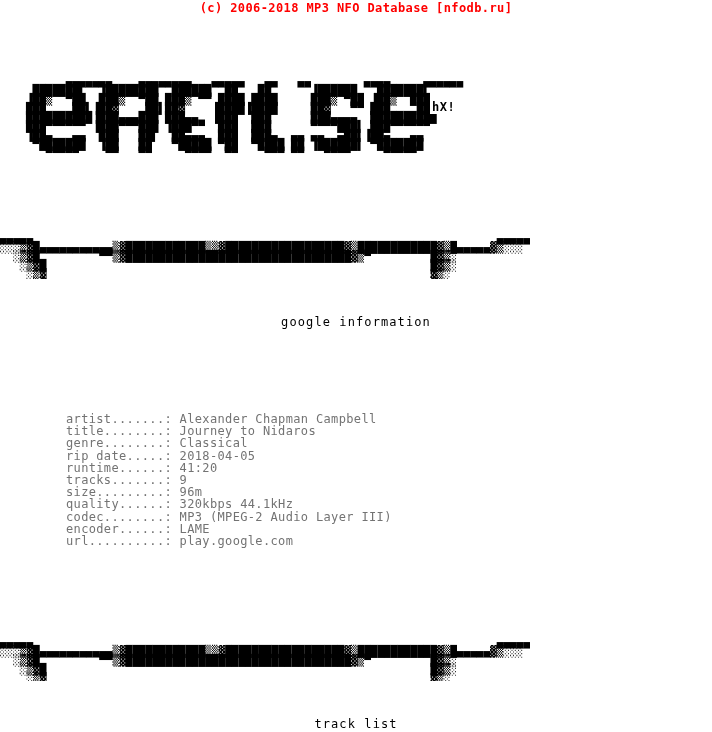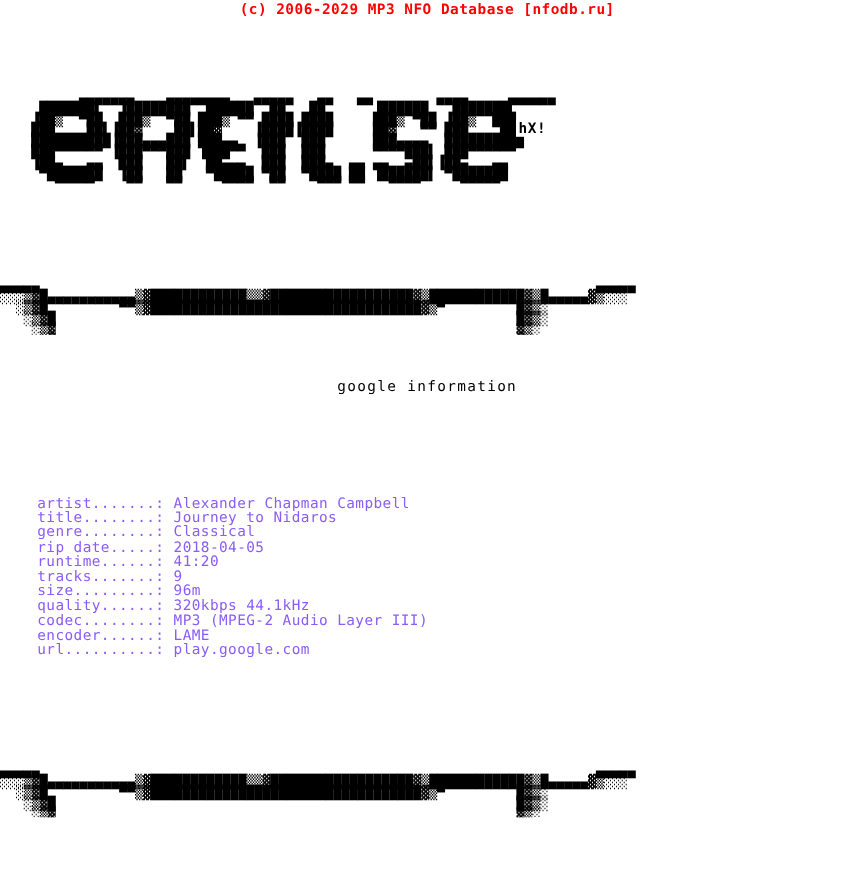--- a/index.html
+++ b/index.html
@@ -83,31 +83,31 @@
     letter-spacing: 1.1px;
     color: #000000;
     white-space: pre;
   }
 
   .block-lines {
     white-space: pre;
     font-size: 12px;
     line-height: 12.2px;
     letter-spacing: 0.35px;
-    color: #8b5cf6;
-    padding-left: 31px;
+    color: #737373;
+    padding-left: 66px;
   }
 
   .spacer-sm { height: 12px; }
   .spacer-xs { height: 7px; }
 </style>
 </head>
 <body>
 
-<div class="copyright-bar" style="color: rgb(255, 0, 0);">(c) 2006-2029 MP3 NFO Database [nfodb.ru]</div>
+<div class="copyright-bar" style="color: rgb(255, 0, 0);">(c) 2006-2018 MP3 NFO Database [nfodb.ru]</div>
 
 <div class="nfo">
 
   
   <div class="logo-block">
     <span>  ▄▄▄▄▄▄▄    ▄▄▄▄▄▄▄▄   ▄▄▄▄▄   ▄▄   ▄▄        ▄▄▄▄     ▄▄▄▄▄▄
  ███████▌  ▐████████  ██████  ██   ██      ▐██████   ███████▌
 ▐██▒  ▀██  ███▒  ▀██ ███▒ ▀▀ ████ ████     ███▒ ▀██ ▐██▒  ███
 ███    ██▌▐██▓    ██▌██▓    ▐████▐████     ██▓   ▀▀ ███    ██▌
 ██████████▐███▄▄▄███ ███▄▄  ▐███  ███      ███▄▄▄▄  ██████████
@@ -145,20 +145,21 @@
   <div class="spacer-xs"></div>
 
   
   <div class="separator sep-mid">▄▄▄▄▄                                                                      ▄▄▄▄▄
 ░░░▒▓█▄▄▄▄▄▄▄▄▄▄▄▒▓████████████▒▒▓██████████████████▓▒████████████▓▒█▄▄▄▄▄▓▒░░░
   ░▒▓█         ▀▀▒▓██████████████████████████████████▓▒▀         █▓▒░
    ░▒▓█                                                          █▓▒░
     ░▒▓                                                          ▓▒░
      ░▒                                                          ▒░</div>
 
+  <div class="section-title">track list</div>
 
   
 
   
 
   
 
   
   
 

